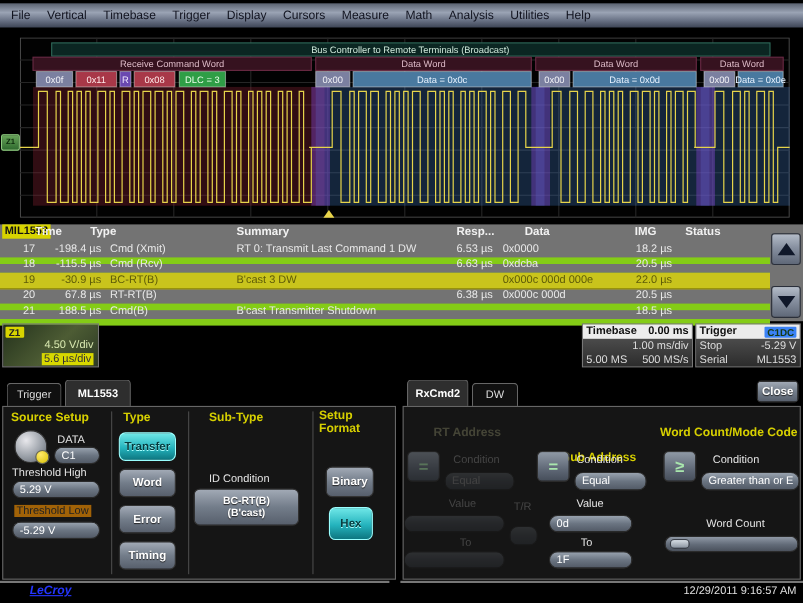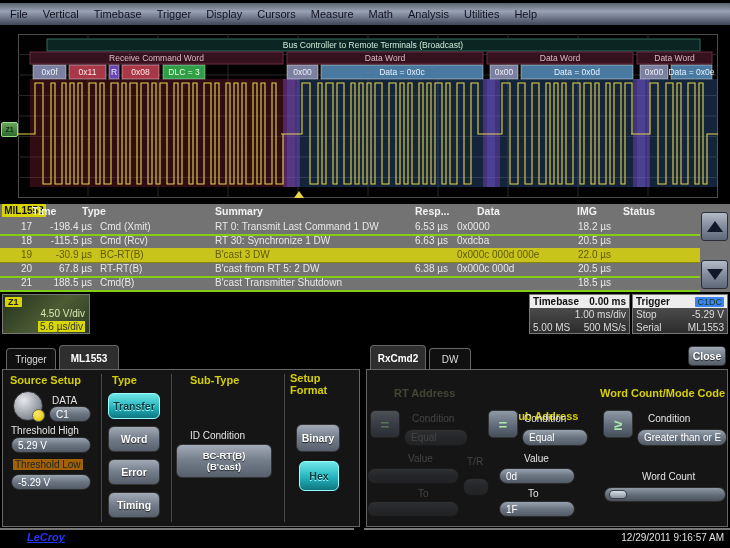--- a/index.html
+++ b/index.html
@@ -19,21 +19,21 @@
   #z1-marker{position:absolute;left:1px;top:122px;width:15px;height:13px;background:linear-gradient(180deg,#69a55a,#2e6a2e);
     border:1px solid #9adf8a;border-radius:2px;color:#0c2a0c;font-size:7px;font-weight:bold;
     display:flex;align-items:center;justify-content:center;}
 
   
   #table{position:absolute;left:0;top:204px;width:730px;height:88px;background:#737373;}
   #table-header{position:absolute;left:0;top:0;width:730px;height:14px;}
   #table-badge{position:absolute;left:2px;top:0px;width:44px;height:13px;background:#d8d400;color:#111;
     font-size:10px;font-weight:bold;text-align:center;line-height:13px;}
   .th{position:absolute;top:1px;color:#f2f2f2;font-size:10.5px;font-weight:bold;white-space:nowrap;}
-  .trow{position:absolute;left:0;width:700px;height:14px;color:#e8e8e8;font-size:10px;border-bottom:2px solid #84cc16;}
+  .trow{position:absolute;left:0;width:700px;height:14px;color:#e8e8e8;font-size:10px;border-bottom:6px solid #84cc16;}
   .trow.selected{background:#c9c41c;color:#5f5c08;border-bottom:1px solid #8a860a;}
   .td{position:absolute;top:1px;white-space:nowrap;overflow:hidden;}
   .td.r{text-align:right;}
   
   .scroll-btn{position:absolute;left:701px;width:27px;height:29px;border-radius:3px;
     background:linear-gradient(180deg,#b4bcc8 0%,#8790a0 45%,#5f6878 100%);border:1px solid #2a2f3a;box-sizing:border-box;
     display:flex;align-items:center;justify-content:center;}
   .tri-up{width:0;height:0;border-left:8px solid transparent;border-right:8px solid transparent;border-bottom:11px solid #10182a;}
   .tri-down{width:0;height:0;border-left:8px solid transparent;border-right:8px solid transparent;border-top:11px solid #10182a;}
 
@@ -41,21 +41,21 @@
   .desc-box{position:absolute;top:294px;height:40px;border:1px solid #777;box-sizing:border-box;font-size:10px;}
   #z1-box{left:2px;width:88px;background:linear-gradient(135deg,#24321c 0%,#4d5c34 55%,#2c3a24 100%);color:#d8e8b0;}
   #z1-badge{position:absolute;left:2px;top:2px;background:#d8d400;color:#222;font-size:9px;font-weight:bold;padding:0 3px;border-radius:1px;}
   .z1-line{position:absolute;right:4px;white-space:nowrap;}
   #z1-tdiv{background:#d8d800;color:#333;padding:0 2px;}
   #tb-box{left:529px;width:101px;background:linear-gradient(180deg,#5b5b5b,#2c2c2c);color:#ddd;}
   #trg-box{left:632px;width:96px;background:linear-gradient(180deg,#5b5b5b,#2c2c2c);color:#ddd;}
   .desc-hd{position:absolute;left:0;top:0;width:100%;height:13px;background:#ececec;color:#111;box-sizing:border-box;
     padding:0 3px;display:flex;justify-content:space-between;align-items:center;font-weight:bold;}
   .desc-row{position:absolute;left:0;width:100%;box-sizing:border-box;padding:0 3px;display:flex;justify-content:space-between;}
-  #trg-badge{background:#3b82f6;color:#153a15;font-weight:normal;padding:0 2px;font-size:9px;border-radius:1px;}
+  #trg-badge{background:#3b82f6;color:#153a15;font-weight:bold;padding:0 2px;font-size:9px;border-radius:1px;}
 
   
   .tab{position:absolute;box-sizing:border-box;border:1px solid #666;border-bottom:none;border-radius:4px 4px 0 0;
     color:#ddd;font-size:10px;display:flex;align-items:center;justify-content:center;background:#101010;}
   .tab.active{background:#2e2e2e;color:#fff;font-weight:bold;}
   .panel{position:absolute;box-sizing:border-box;border:1px solid #666;background:#151515;}
   .col-title{position:absolute;color:#d6cf00;font-size:11px;font-weight:bold;white-space:nowrap;}
   .col-title.dim{color:#7e7e5e;}
   .lbl{position:absolute;color:#e4e4e4;font-size:10px;white-space:nowrap;}
   .lbl.dim{color:#7d7d7d;}
@@ -190,41 +190,39 @@
           <div class="td" style="left: 215px; width: 195px;">RT 0: Transmit Last Command 1 DW</div>
           <div class="td" style="left: 415px; width: 46px;">6.53 µs</div>
           <div class="td" style="left: 457px; width: 115px;">0x0000</div>
           <div class="td" style="left: 578px; width: 42px;">18.2 µs</div>
           <div class="td" style="left: 623px; width: 70px;"></div>
         </div>
         <div class="trow" style="top: 30px;">
           <div class="td r" style="left: 6px; width: 26px;">18</div>
           <div class="td r" style="left: 34px; width: 58px;">-115.5 µs</div>
           <div class="td" style="left: 100px; width: 110px;">Cmd  (Rcv)</div>
-          <div class="td" style="left: 215px; width: 195px;">RT 30: Synchronize 1 DW</div>
           <div class="td" style="left: 415px; width: 46px;">6.63 µs</div>
           <div class="td" style="left: 457px; width: 115px;">0xdcba</div>
           <div class="td" style="left: 578px; width: 42px;">20.5 µs</div>
           <div class="td" style="left: 623px; width: 70px;"></div>
         </div>
         <div class="trow selected" style="top: 44px;">
           <div class="td r" style="left: 6px; width: 26px;">19</div>
           <div class="td r" style="left: 34px; width: 58px;">-30.9 µs</div>
           <div class="td" style="left: 100px; width: 110px;">BC-RT(B)</div>
           <div class="td" style="left: 215px; width: 195px;">B'cast 3 DW</div>
           <div class="td" style="left: 415px; width: 46px;"></div>
           <div class="td" style="left: 457px; width: 115px;">0x000c 000d 000e</div>
           <div class="td" style="left: 578px; width: 42px;">22.0 µs</div>
           <div class="td" style="left: 623px; width: 70px;"></div>
         </div>
         <div class="trow" style="top: 58px;">
           <div class="td r" style="left: 6px; width: 26px;">20</div>
           <div class="td r" style="left: 34px; width: 58px;">67.8 µs</div>
           <div class="td" style="left: 100px; width: 110px;">RT-RT(B)</div>
-          <div class="td" style="left: 215px; width: 195px;">B'cast from RT 5: 2 DW</div>
           <div class="td" style="left: 415px; width: 46px;">6.38 µs</div>
           <div class="td" style="left: 457px; width: 115px;">0x000c 000d</div>
           <div class="td" style="left: 578px; width: 42px;">20.5 µs</div>
           <div class="td" style="left: 623px; width: 70px;"></div>
         </div>
         <div class="trow" style="top: 72px;">
           <div class="td r" style="left: 6px; width: 26px;">21</div>
           <div class="td r" style="left: 34px; width: 58px;">188.5 µs</div>
           <div class="td" style="left: 100px; width: 110px;">Cmd(B)</div>
           <div class="td" style="left: 215px; width: 195px;">B'cast Transmitter Shutdown</div>

